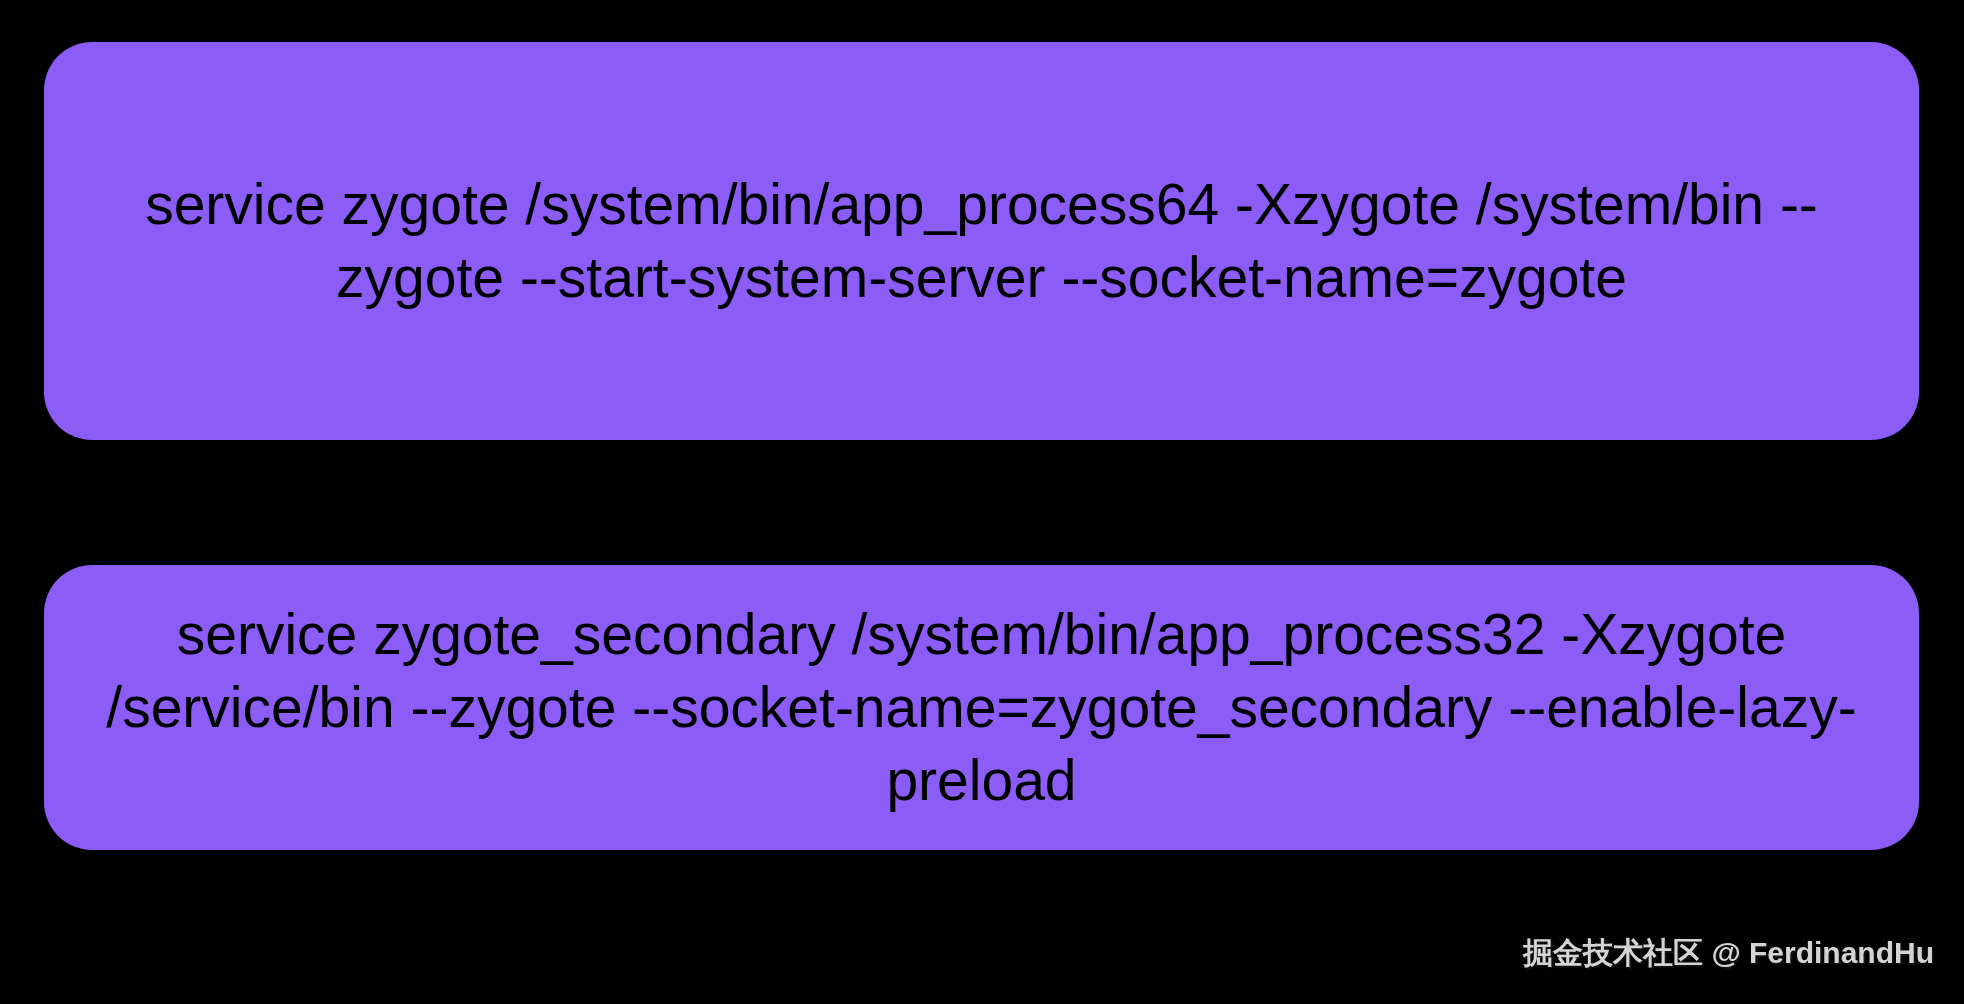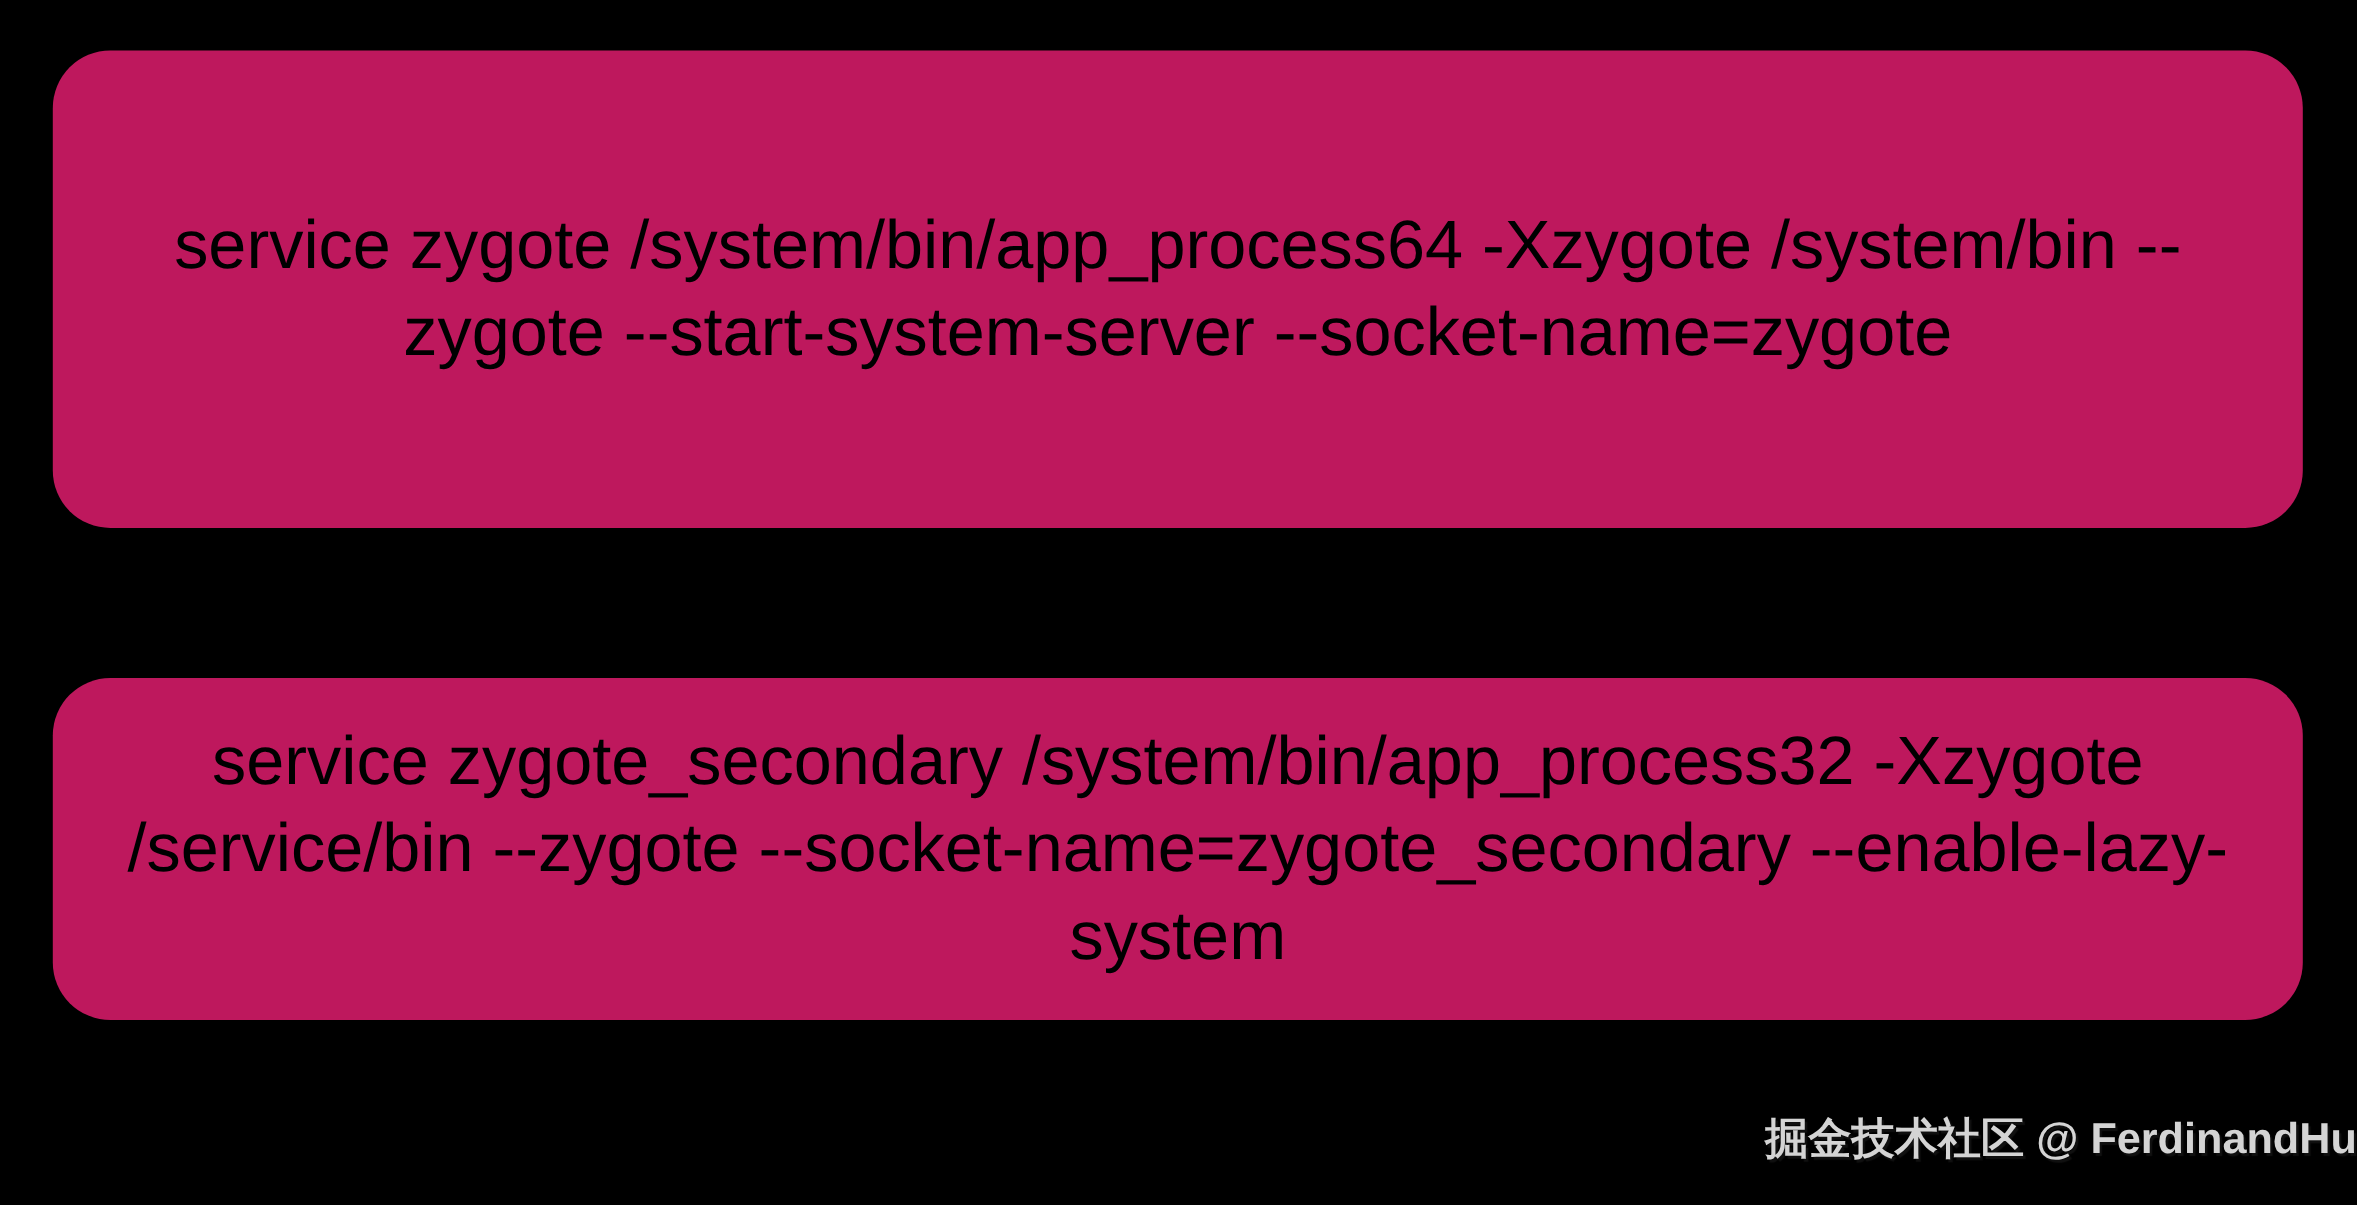--- a/index.html
+++ b/index.html
@@ -11,21 +11,21 @@
     height: 1004px;
     background: #000000;
     position: relative;
     overflow: hidden;
     font-family: "Liberation Sans", sans-serif;
   }
   .card {
     position: absolute;
     left: 44px;
     width: 1875px;
-    background: #be185d;
+    background: #8b5cf6;
     border-radius: 48px;
     display: flex;
     align-items: center;
     justify-content: center;
     box-sizing: border-box;
     padding: 0 50px;
   }
   .card-1 {
     top: 42px;
     height: 398px;
@@ -40,23 +40,23 @@
     color: #000000;
     text-align: center;
     letter-spacing: 0px;
   }
   .command-line {
     display: block;
     white-space: nowrap;
   }
   .watermark {
     position: absolute;
-    right: 0;
+    right: 30px;
     bottom: 30px;
-    font-size: 36px;
+    font-size: 30px;
     font-weight: bold;
     color: #d4d4d4;
     text-shadow: 2px 2px 1px #111111, -1px -1px 1px rgba(0,0,0,0.55);
     white-space: nowrap;
     z-index: 10;
   }
 </style>
 </head>
 <body>
 
@@ -64,17 +64,17 @@
   <div class="command">
     <span class="command-line">service zygote /system/bin/app_process64 -Xzygote /system/bin --</span>
     <span class="command-line">zygote --start-system-server --socket-name=zygote</span>
   </div>
 </div>
 
 <div class="card card-2">
   <div class="command">
     <span class="command-line">service zygote_secondary /system/bin/app_process32 -Xzygote</span>
     <span class="command-line">/service/bin --zygote --socket-name=zygote_secondary --enable-lazy-</span>
-    <span class="command-line">system</span>
+    <span class="command-line">preload</span>
   </div>
 </div>
 
 <div class="watermark">掘金技术社区 @ FerdinandHu</div>
 
 </body></html>

